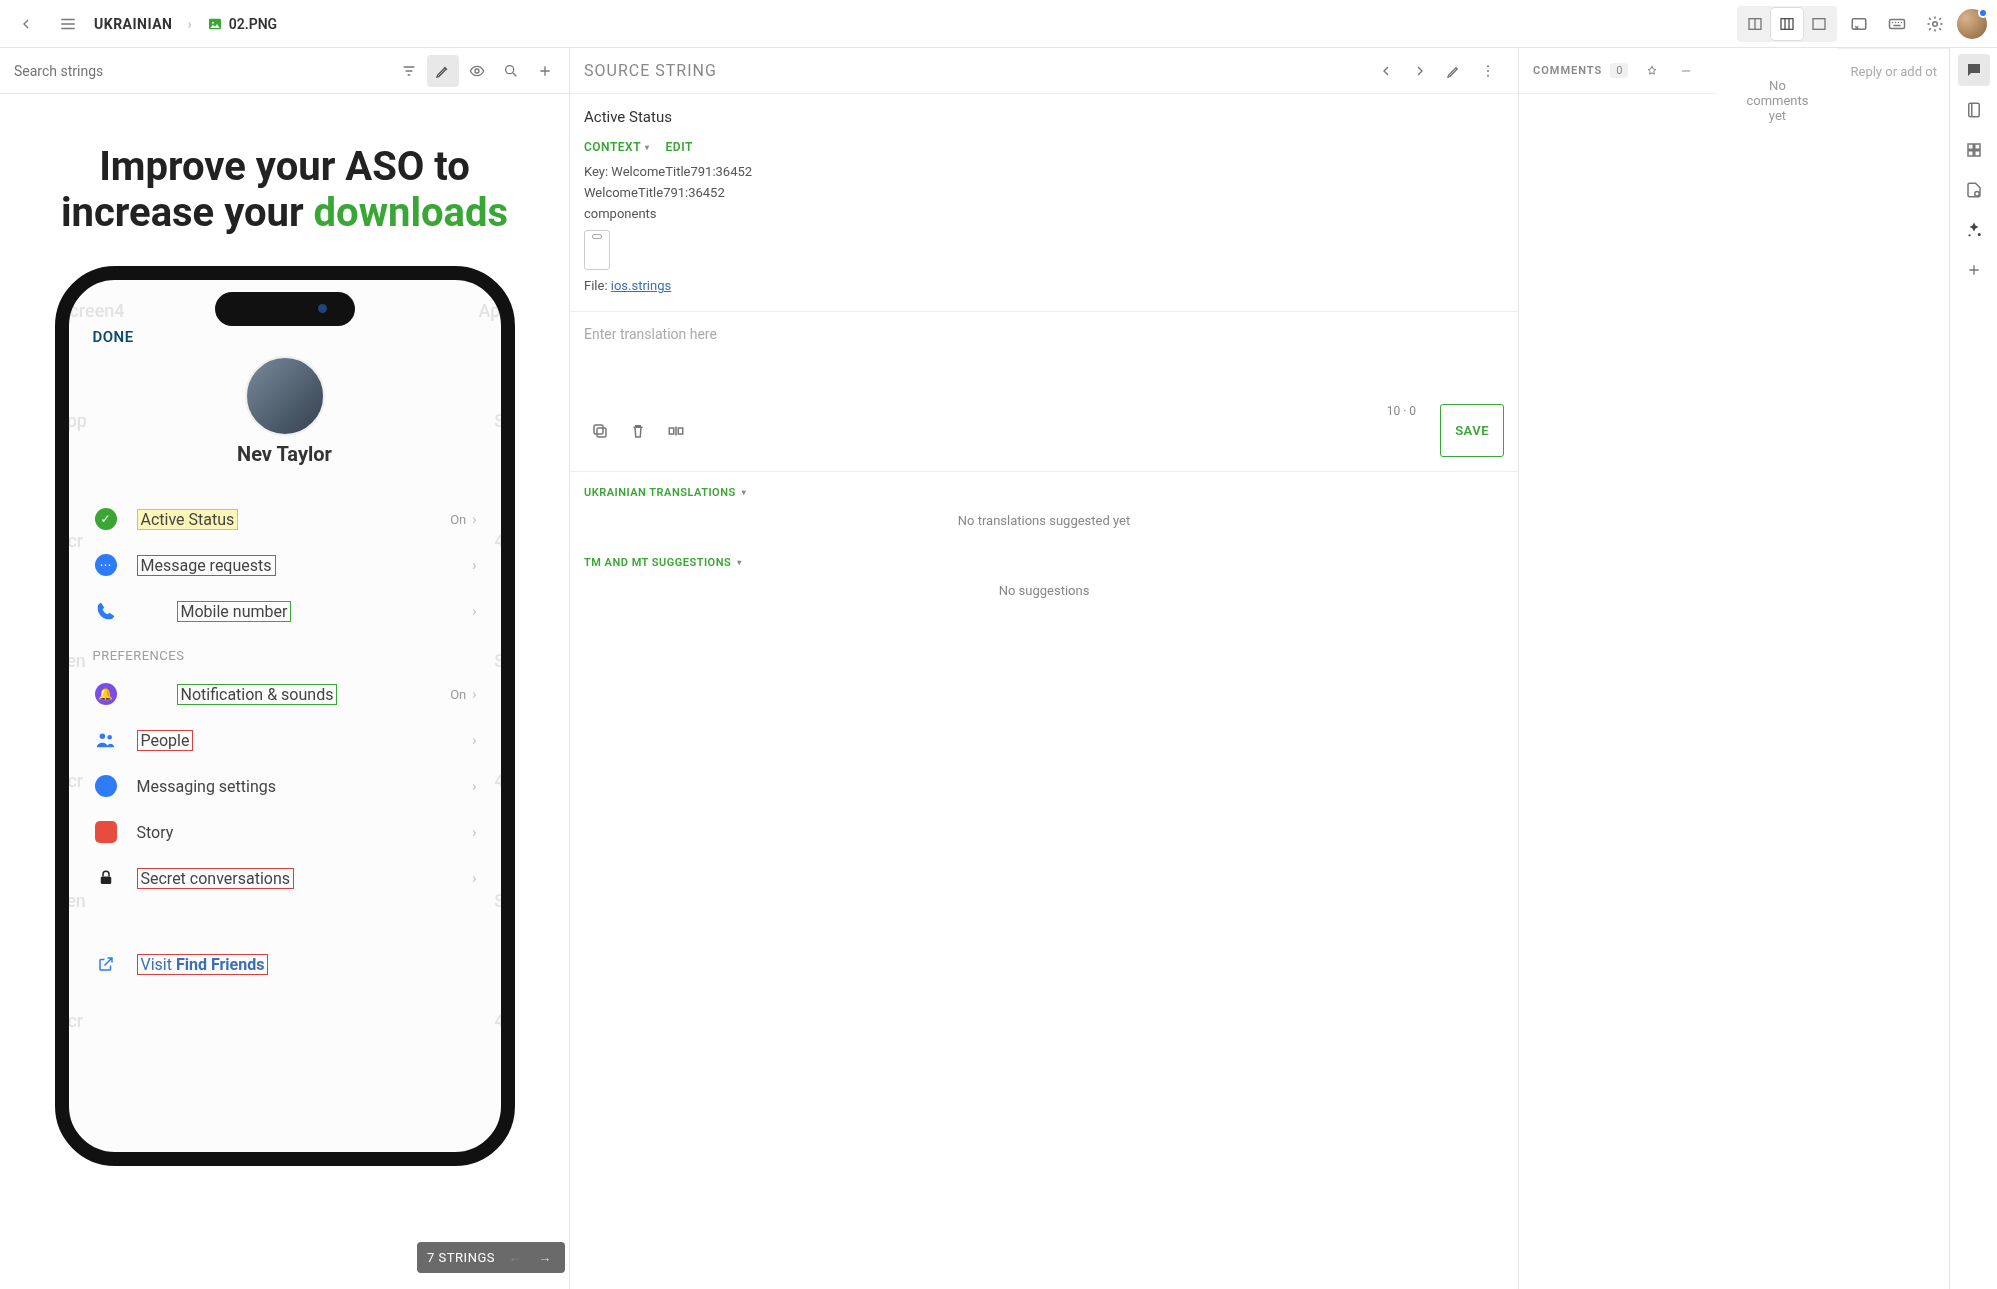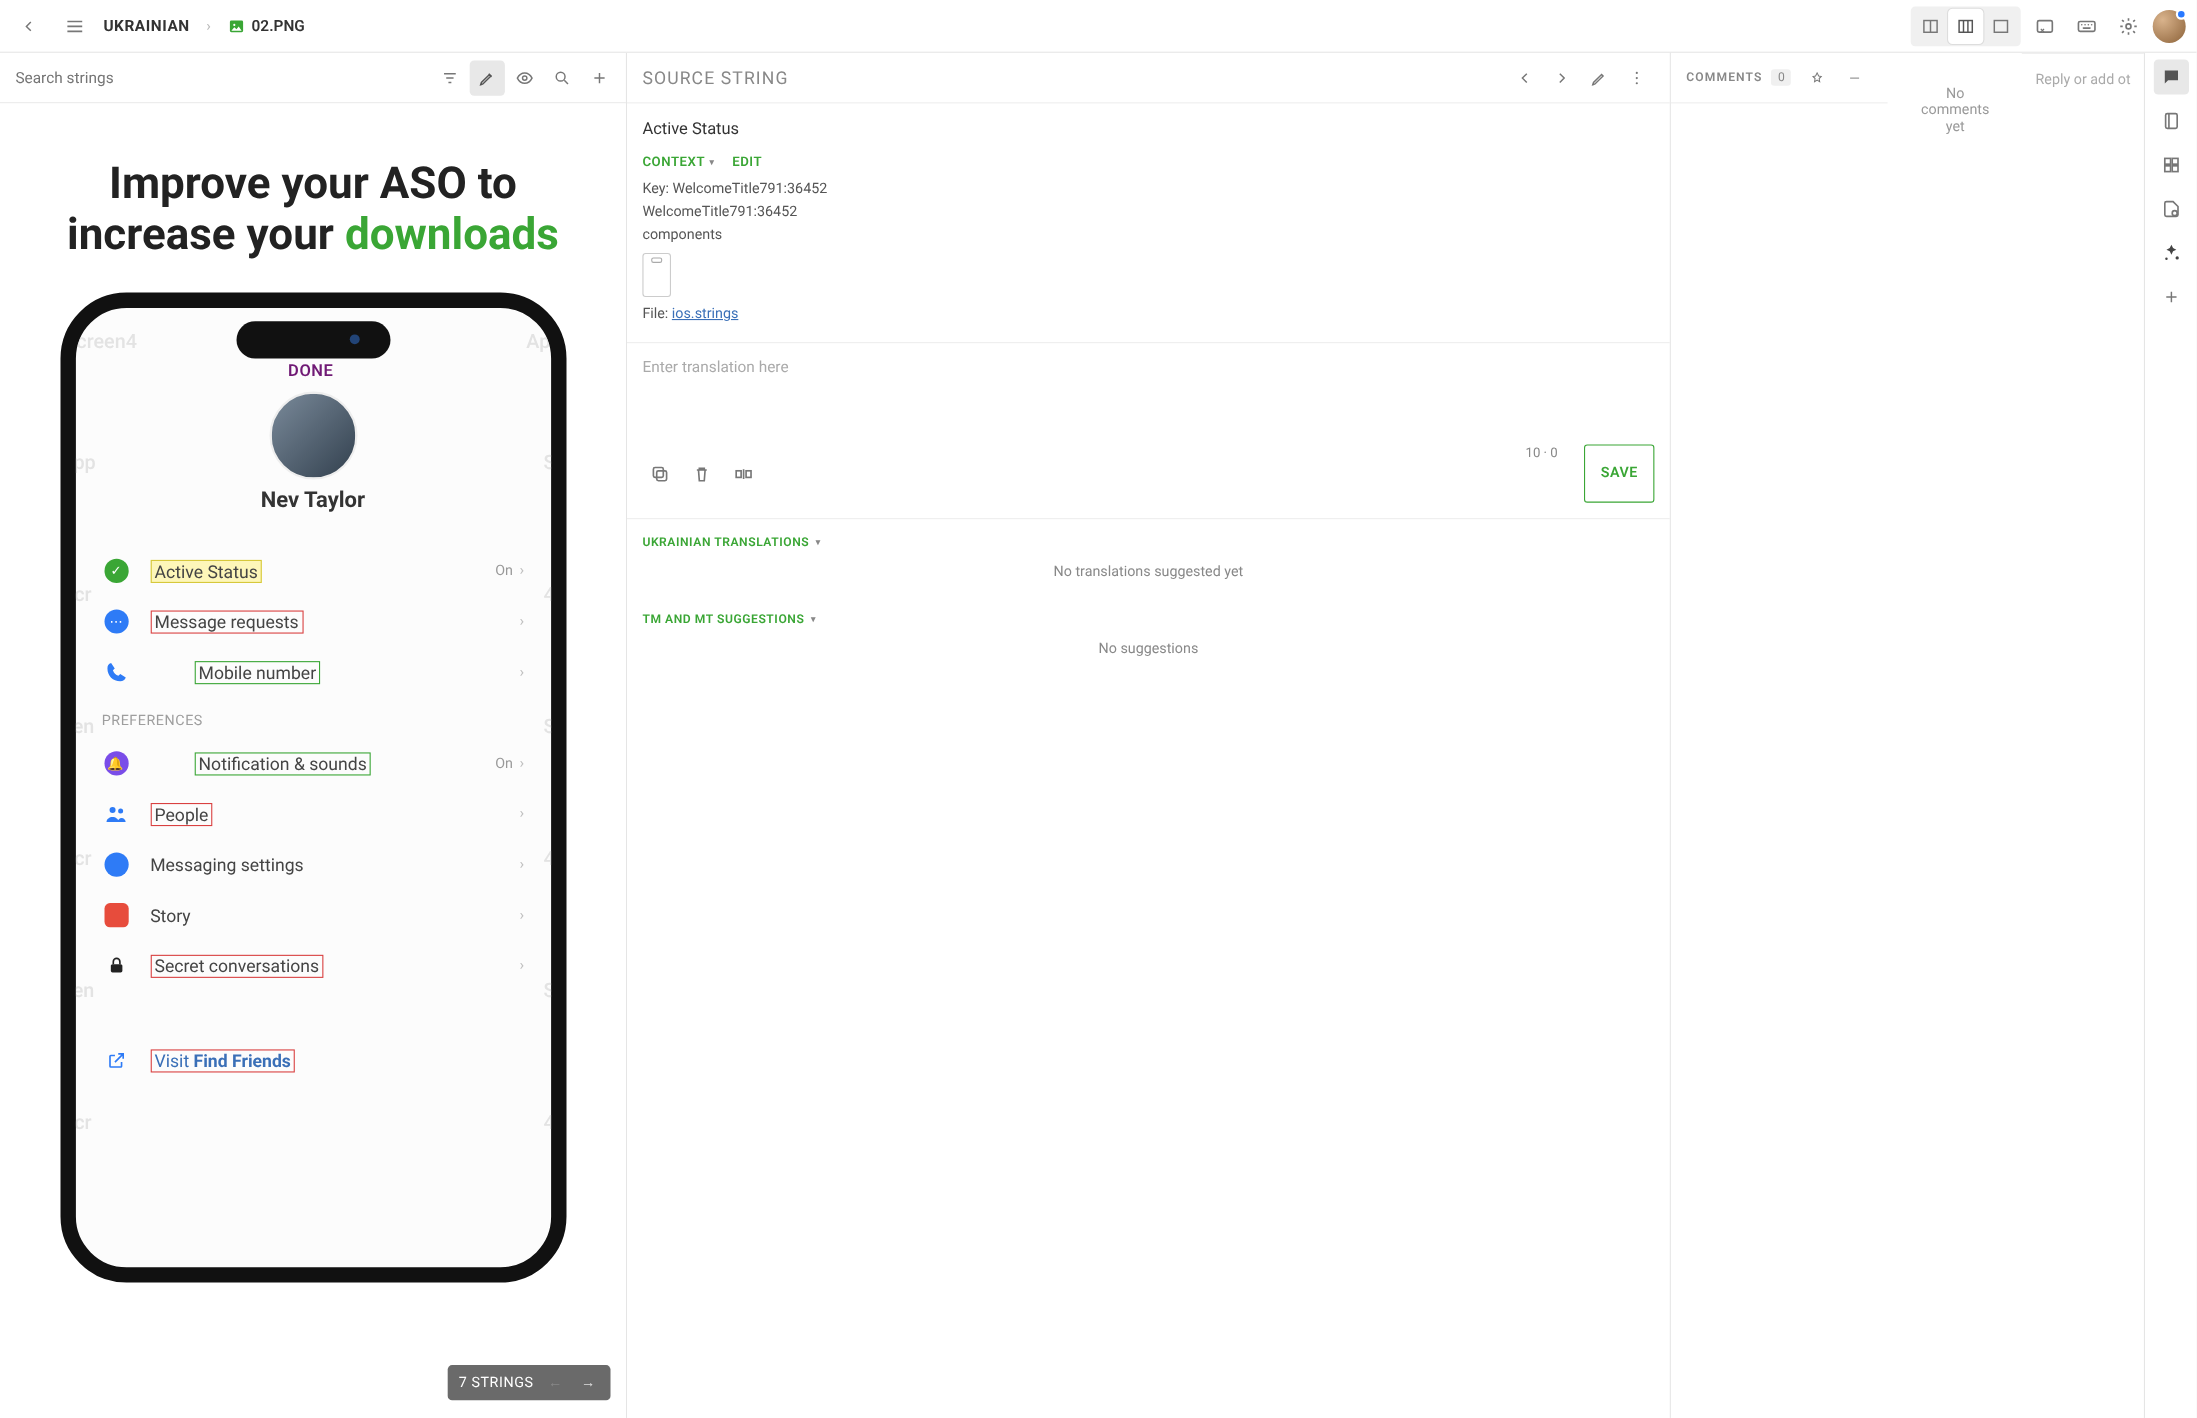--- a/index.html
+++ b/index.html
@@ -36,36 +36,36 @@
   .preview-area { flex:1; padding:30px 10px 20px 10px; overflow:hidden; position:relative; background:#fff; }
   .headline { text-align:center; font-size:40px; font-weight:700; color:#222; line-height:1.15; margin:20px 10px 30px; }
   .headline .green { color:#3aa635; }
   .phone-wrap { position:relative; width:460px; margin:0 auto; }
   .phone { width:460px; height:900px; border:14px solid #111; border-radius:60px; background:#fcfcfc; position:relative; overflow:hidden; }
   .notch { width:140px; height:34px; background:#111; border-radius:20px; position:absolute; top:12px; left:50%; transform:translateX(-50%); }
   .notch::after { content:""; width:9px; height:9px; background:#247; border-radius:50%; position:absolute; right:28px; top:12px; }
   .watermark { position:absolute; inset:0; overflow:hidden; pointer-events:none; }
   .watermark span { position:absolute; color:#dcdcdc; font-size:18px; font-weight:500; opacity:.8;}
   .screen { position:relative; padding:28px 24px 20px 24px; height:100%; }
-  .done-row { text-align:center; font-weight:600; font-size:15px; color:#701a75; padding:20px 4px 10px 0; letter-spacing:0.5px;}
+  .done-row { text-align:left; font-weight:600; font-size:15px; color:#0c4a6e; padding:20px 4px 10px 0; letter-spacing:0.5px;}
   .profile { display:flex; flex-direction:column; align-items:center; gap:6px; margin-bottom:30px; }
   .profile-av { width:80px; height:80px; border-radius:50%; background:linear-gradient(135deg,#7a8a9a,#32404e); border:2px solid #eee; }
   .profile-name { font-size:20px; font-weight:700; color:#333; }
   .list-item { display:flex; align-items:center; gap:18px; height:46px; }
   .li-icon { width:26px; height:26px; display:flex; align-items:center; justify-content:center; }
   .li-icon .circ { width:22px; height:22px; border-radius:50%; display:flex; align-items:center; justify-content:center; font-size:12px; color:#fff; }
   .li-label { font-size:16px; color:#444; }
   .li-right { margin-left:auto; display:flex; align-items:center; gap:6px; color:#999; font-size:13px; }
   .chev { color:#c0c0c0; font-size:14px; }
   .hl-yellow { background:rgba(255,235,59,.35); border:1.5px solid #d6c83b; padding:0 3px; }
   .hl-red { border:1.5px solid #d94040; padding:0 3px; }
   .hl-green { border:1.5px solid #3aa635; padding:0 3px;margin-left:40px; }
   .section-label { font-size:13px; color:#9e9e9e; letter-spacing:0.5px; margin:14px 0 8px 0; }
   .link-blue { color:#3a6fb7; }
-  .strings-badge { position:absolute; bottom:16px; right:14px; background:rgba(80,80,80,.85); color:#fff; border-radius:4px; padding:8px 10px; display:flex; align-items:center; gap:10px; font-size:13px; letter-spacing:0.5px; }
+  .strings-badge { position:absolute; bottom:16px; right:4px; background:rgba(80,80,80,.85); color:#fff; border-radius:4px; padding:8px 10px; display:flex; align-items:center; gap:10px; font-size:13px; letter-spacing:0.5px; }
   .strings-badge .nav { color:#ddd; cursor:pointer; width:20px; text-align:center; }
   .strings-badge .nav.dis { color:#888; }
 
   
   .mid-header { height:46px; border-bottom:1px solid #eee; display:flex; align-items:center; padding:0 14px; }
   .mid-header .title { font-size:16px; letter-spacing:1px; color:#888; font-weight:400; }
   .mid-header .actions { margin-left:auto; display:flex; gap:2px; }
   .source-string { padding:14px; font-size:15px; color:#333; }
   .context-row { padding:0 14px; display:flex; gap:16px; align-items:center; font-size:12px; font-weight:600; letter-spacing:0.5px; }
   .context-row .ctx { color:#3aa635; display:flex; align-items:center; gap:4px; }

